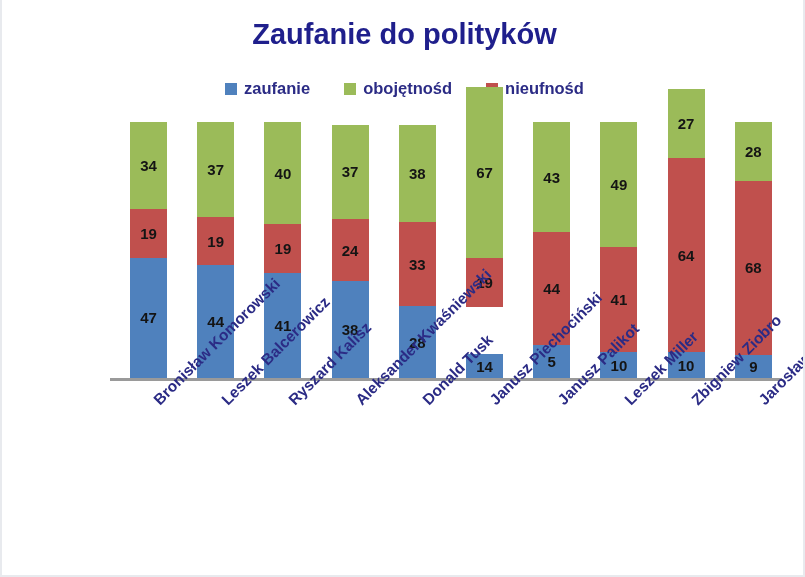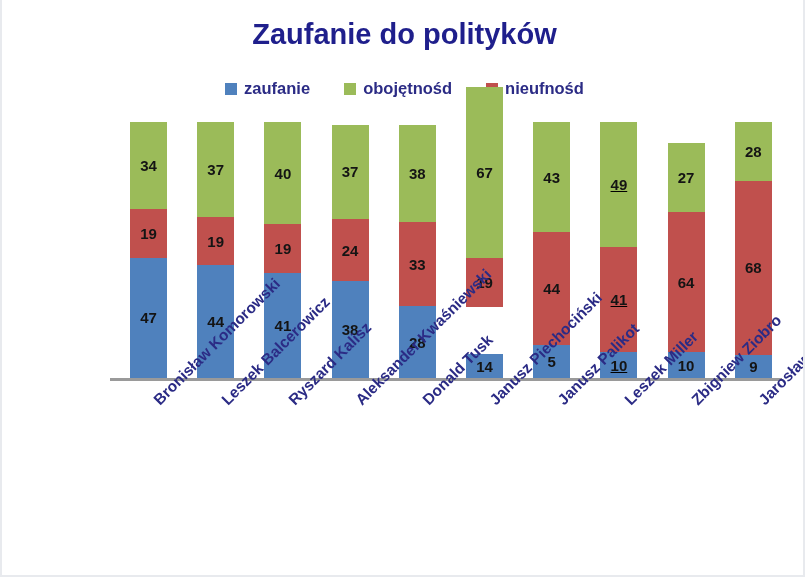--- a/index.html
+++ b/index.html
@@ -214,36 +214,36 @@
         <div class="seg" style="height: 110.08px; background: rgb(155, 187, 89);">
           <span class="seg-label">43</span>
         </div>
         <div class="seg" style="height: 112.64px; background: rgb(192, 80, 77);">
           <span class="seg-label">44</span>
         </div>
         <div class="seg" style="height: 33.28px; background: rgb(79, 129, 189);">
           <span class="seg-label">5</span>
         </div>
       </div>
-      <div class="bar-column" style="left: 490.4px; text-decoration: underline;">
+      <div class="bar-column" style="left: 490.4px;">
         <div class="seg" style="height: 125.44px; background: rgb(155, 187, 89);">
           <span class="seg-label">49</span>
         </div>
         <div class="seg" style="height: 104.96px; background: rgb(192, 80, 77);">
           <span class="seg-label">41</span>
         </div>
         <div class="seg" style="height: 25.6px; background: rgb(79, 129, 189);">
           <span class="seg-label">10</span>
         </div>
       </div>
       <div class="bar-column" style="left: 557.6px;">
         <div class="seg" style="height: 69.12px; background: rgb(155, 187, 89);">
           <span class="seg-label">27</span>
         </div>
-        <div class="seg" style="height: 140px; background: rgb(192, 80, 77);">
+        <div class="seg" style="height: 194px; background: rgb(192, 80, 77);">
           <span class="seg-label">64</span>
         </div>
         <div class="seg" style="height: 25.6px; background: rgb(79, 129, 189);">
           <span class="seg-label">10</span>
         </div>
       </div>
       <div class="bar-column" style="left: 624.8px;">
         <div class="seg" style="height: 58.88px; background: rgb(155, 187, 89);">
           <span class="seg-label">28</span>
         </div>

